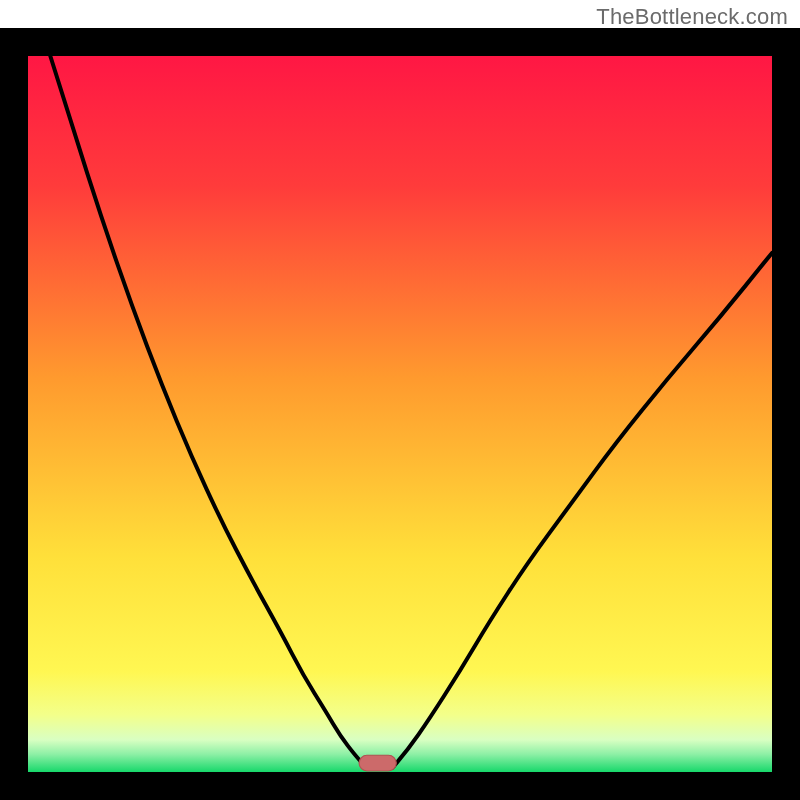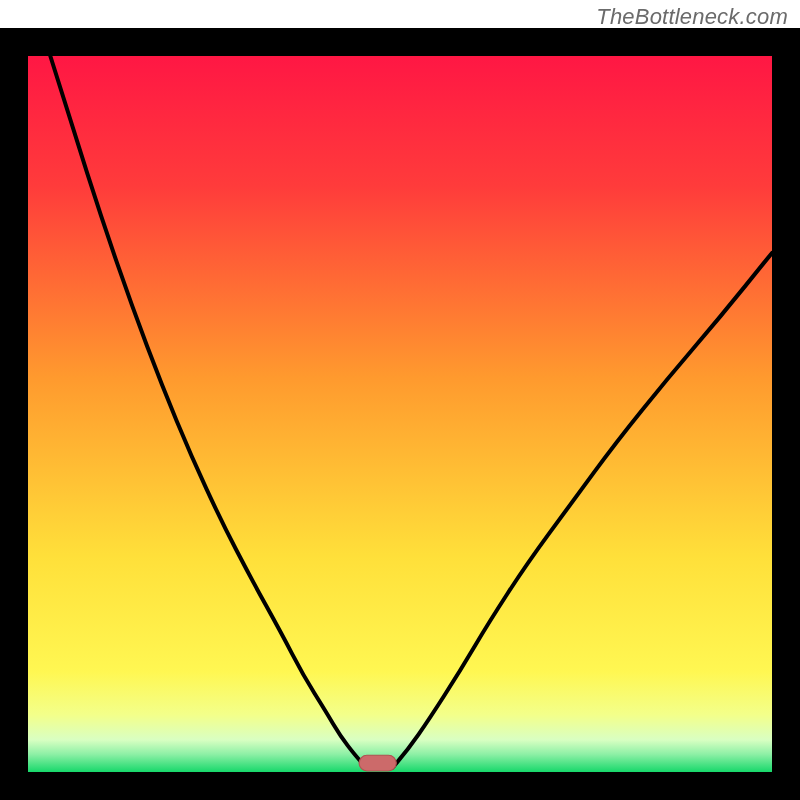--- a/index.html
+++ b/index.html
@@ -8,21 +8,20 @@
     width: 800px;
     height: 800px;
     overflow: hidden;
     font-family: Arial, Helvetica, sans-serif;
     background: #ffffff;
   }
   .canvas {
     position: relative;
     width: 800px;
     height: 800px;
-    font-style: italic;
   }
   .watermark {
     position: absolute;
     top: 4px;
     right: 12px;
     color: #6b6b6b;
     font-size: 22px;
     letter-spacing: 0.2px;
     font-weight: 400;
   }

